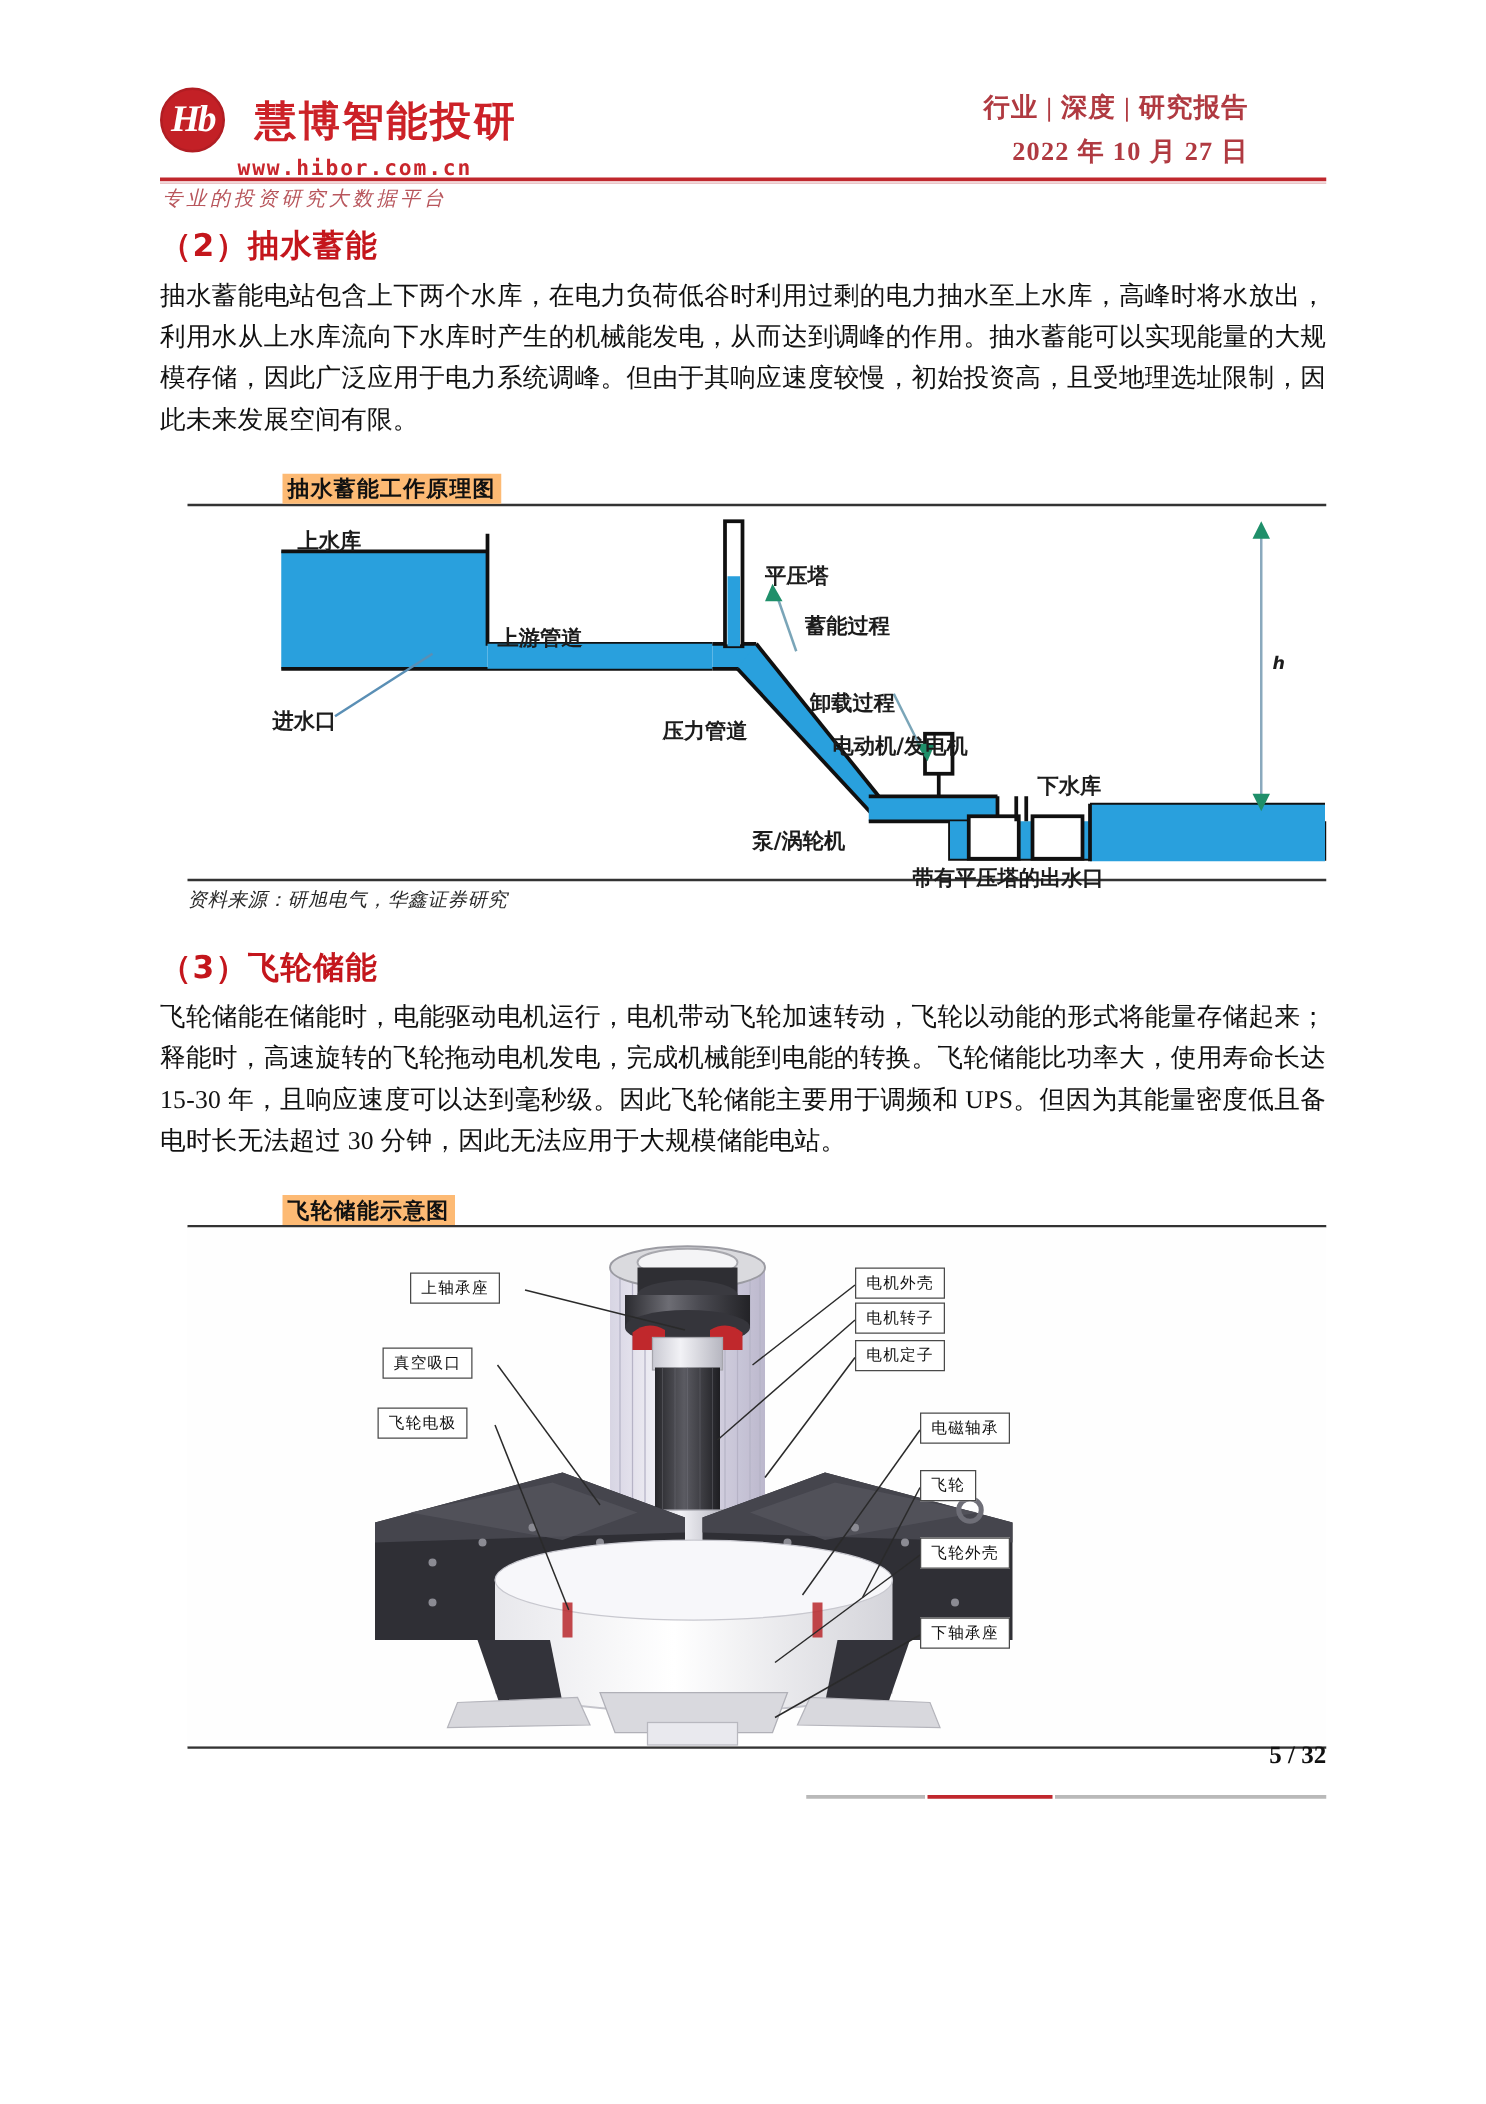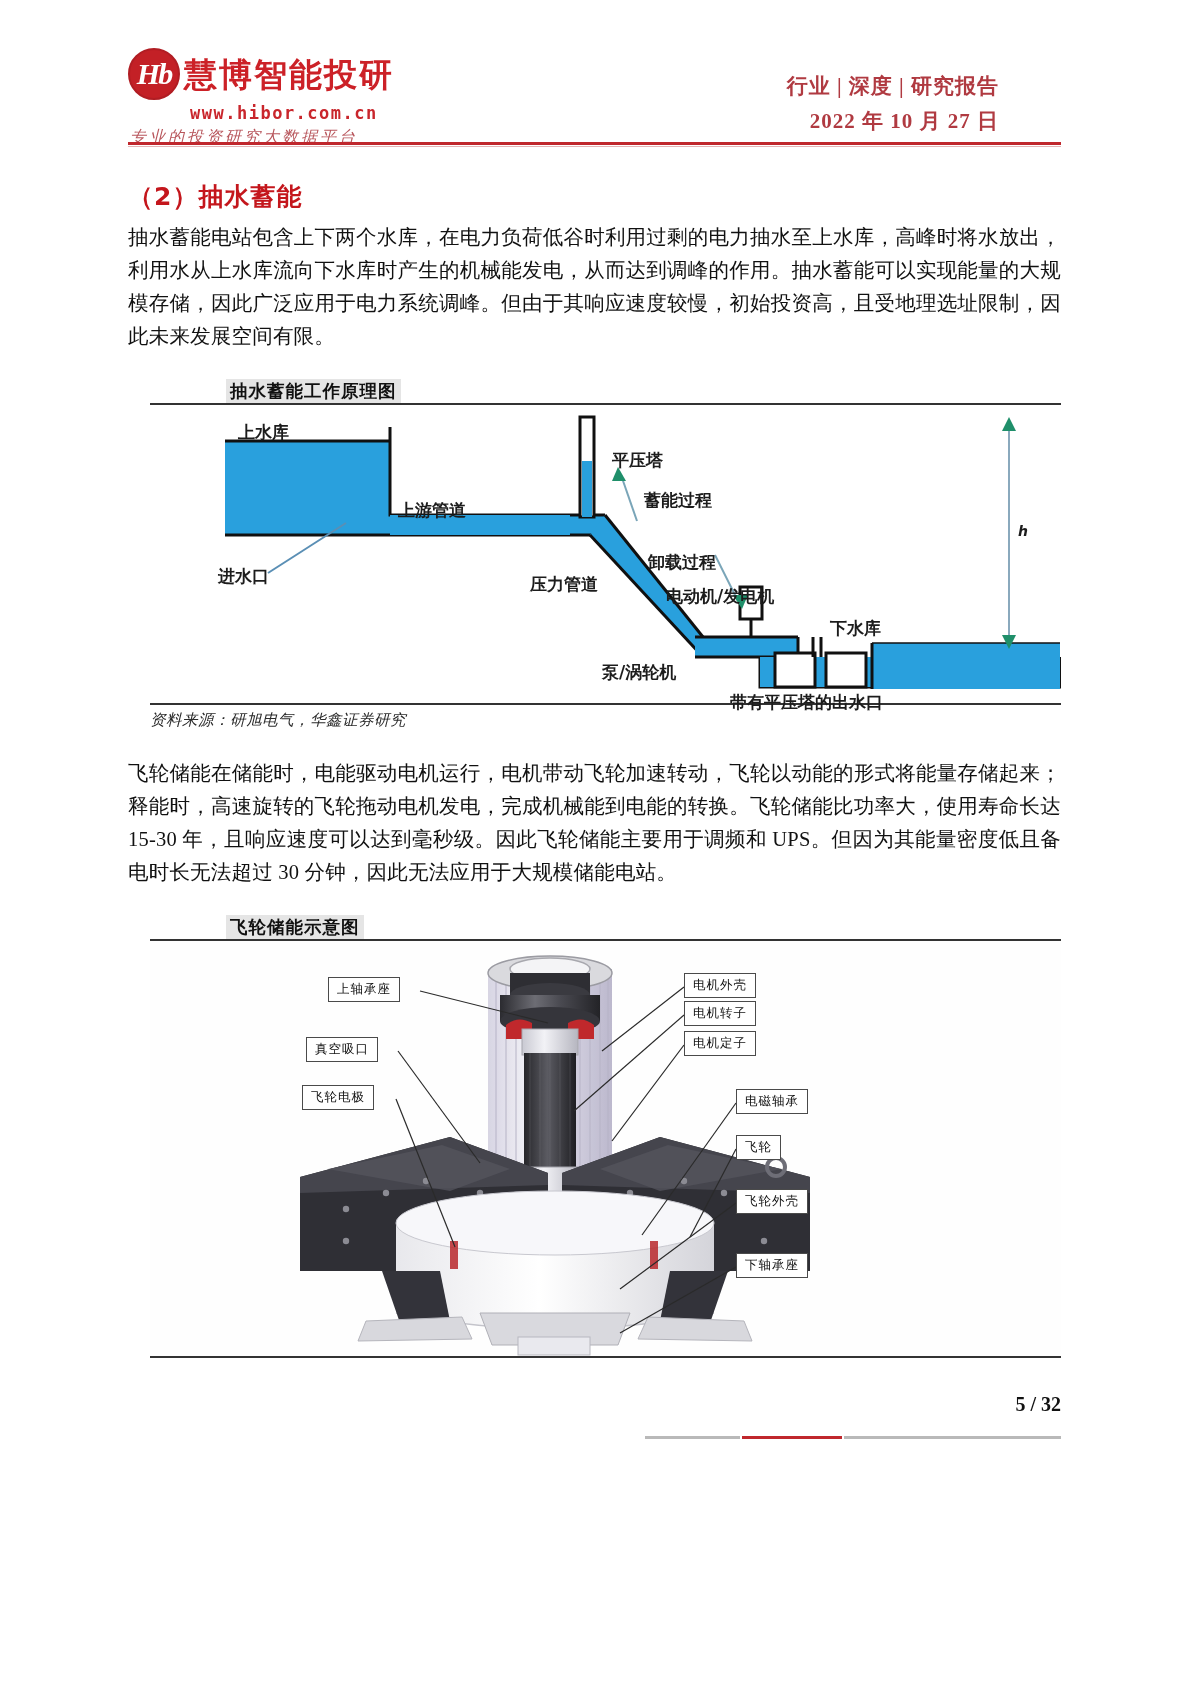--- a/index.html
+++ b/index.html
@@ -10,21 +10,21 @@
     font-family:"Liberation Serif","DejaVu Serif",serif;
     color:#1a1a1a;
     position:relative;
     overflow:hidden;
   }
   .page { position:relative; width:1189px; height:1683px; background:#fff; }
 
   
   .header { position:absolute; left:0; top:0; width:1189px; height:150px; }
   .logo-wrap { position:absolute; left:128px; top:48px; width:360px; }
-  .logo-row { display:flex; align-items:center; gap:4px; }
+  .logo-row { display:flex; align-items:center; gap:24px;margin-top:22px; }
   .logo-badge {
     width:52px; height:52px; border-radius:50%;
     background:#c32026; color:#fff;
     display:flex; align-items:center; justify-content:center;
     font-family:"Liberation Serif",serif; font-weight:bold; font-style:italic;
     font-size:30px; letter-spacing:-2px;
     border:2px solid #b11d23;
   }
   .logo-cn {
     font-family:"DejaVu Sans","Liberation Sans",sans-serif;
@@ -66,21 +66,21 @@
     text-align:justify; letter-spacing:0.2px;
   }
 
   
   .figure { margin-top:22px; }
   .fig-title-row { position:relative; height:30px; }
   .fig-title {
     position:absolute; left:98px; bottom:2px;
     font-family:"DejaVu Sans","Liberation Sans",sans-serif;
     font-weight:bold; font-size:17.5px; color:#111; letter-spacing:1px;
-    background:#e5e5e5; padding:0 4px; z-index:3;
+    background:#fdba74; padding:0 4px; z-index:3;
   }
   .fig-rule { position:absolute; left:22px; right:0; bottom:0; height:2px; background:#333; }
   .fig-body { position:relative; }
   .fig-src {
     font-family:"Liberation Serif",serif; font-style:italic;
     font-size:15.5px; color:#2a2a2a; letter-spacing:0.5px;
     padding-left:22px; padding-top:5px;
   }
   .fig-bottom-rule { height:2px; background:#333; margin-left:22px; }
 
@@ -215,20 +215,21 @@
           <div class="lbl" style="left:680px; top:212px;">下水库</div>
           <div class="lbl" style="left:580px; top:286px;">带有平压塔的出水口</div>
           <div class="lbl lbl-sm" style="left:868px; top:118px; font-style:italic;">h</div>
         </div>
         <div class="fig-bottom-rule"></div>
         <div class="fig-src">资料来源：研旭电气，华鑫证券研究</div>
       </div>
     </div>
 
     <div style="margin-top:26px;">
+      <h2 class="sec">（3）飞轮储能</h2>
       <p class="body">飞轮储能在储能时，电能驱动电机运行，电机带动飞轮加速转动，飞轮以动能的形式将能量存储起来；释能时，高速旋转的飞轮拖动电机发电，完成机械能到电能的转换。飞轮储能比功率大，使用寿命长达 15-30 年，且响应速度可以达到毫秒级。因此飞轮储能主要用于调频和 UPS。但因为其能量密度低且备电时长无法超过 30 分钟，因此无法应用于大规模储能电站。</p>
     </div>
 
     <div class="figure">
       <div class="fig-title-row">
         <div class="fig-rule"></div>
         <div class="fig-title">飞轮储能示意图</div>
       </div>
       <div class="fig-body">
         <div class="fly">

